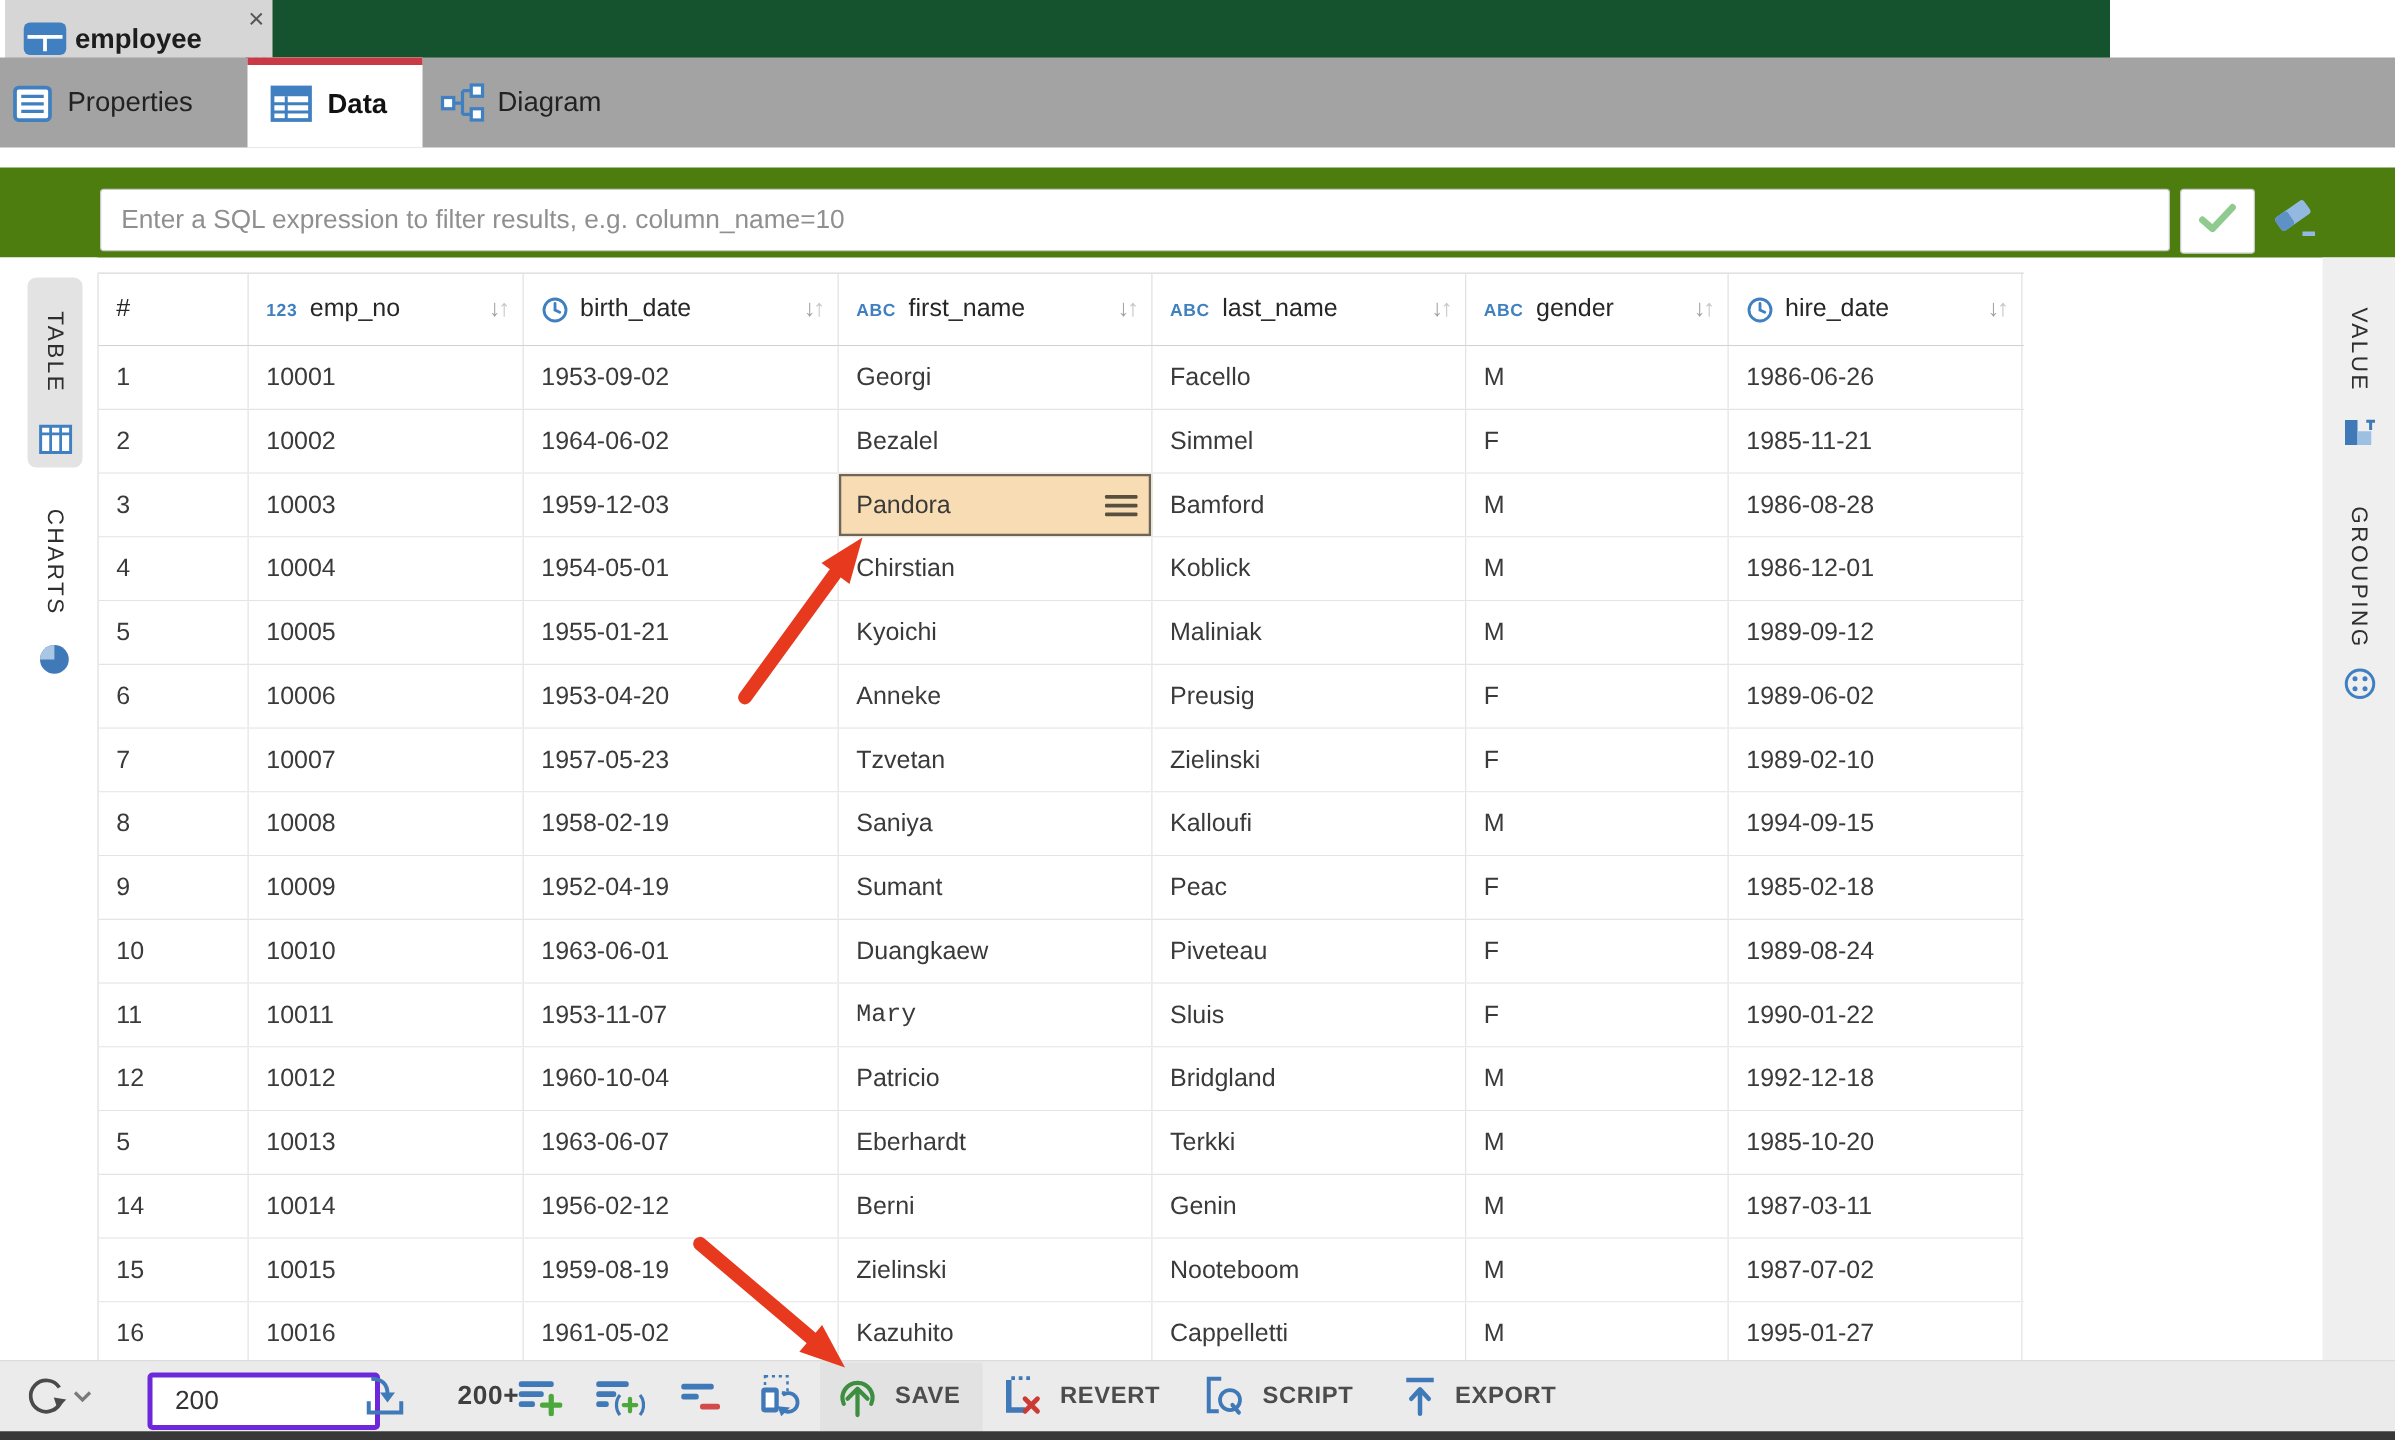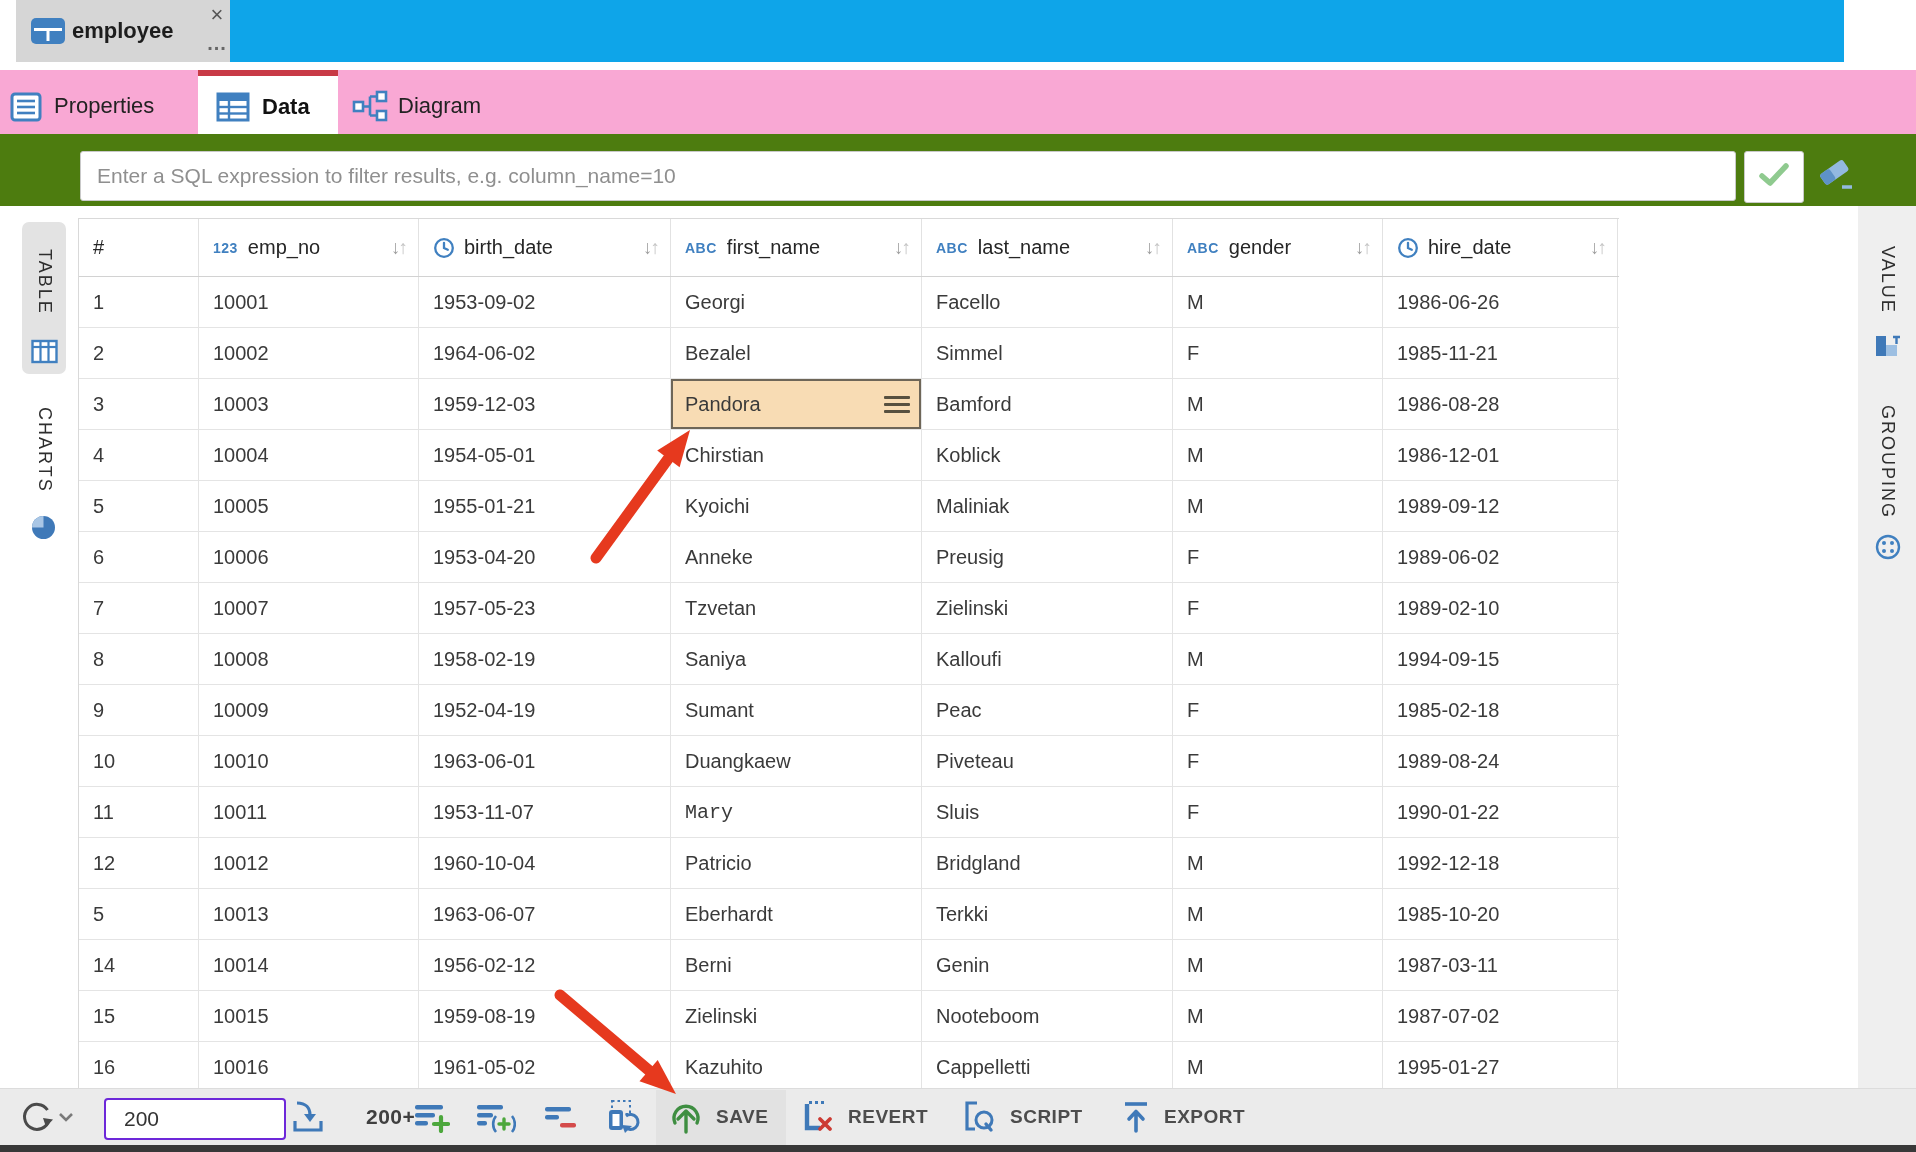--- a/index.html
+++ b/index.html
@@ -1,31 +1,31 @@
 <!DOCTYPE html>
 <html><head>
 <meta charset="utf-8">
 <title>employee — Data</title>
 <style>
   html,body{margin:0;padding:0;background:#fff;}
   .app{position:relative;width:1916px;height:1152px;overflow:hidden;background:#ffffff;
        font-family:"Liberation Sans",sans-serif;color:#333;-webkit-font-smoothing:antialiased;}
 
   
-  .topbar{position:absolute;left:16px;top:0;width:1828px;height:62px;background:#0ea5e9;}
+  .topbar{position:absolute;left:4px;top:0;width:1684px;height:62px;background:#14532d;}
   .emp-tab{position:absolute;left:0;top:0;width:214px;height:62px;background:#d6d6d6;cursor:pointer;}
   .emp-tab .ticon{position:absolute;left:14px;top:17px;}
   .emp-title{position:absolute;left:56px;top:0;height:62px;line-height:62px;font-size:22px;font-weight:bold;color:#1d1d1d;}
   .tab-close{position:absolute;left:188px;top:2px;width:26px;height:26px;line-height:26px;text-align:center;
              font-size:22px;color:#555;cursor:pointer;}
   .tab-more{position:absolute;left:188px;top:36px;width:26px;height:20px;line-height:14px;text-align:center;
             font-size:20px;font-weight:bold;color:#666;letter-spacing:1px;cursor:pointer;}
 
   
-  .subtabs{position:absolute;left:0;top:70px;width:1916px;height:72px;background:#f9a8d4;}
+  .subtabs{position:absolute;left:0;top:46px;width:1916px;height:72px;background:#a3a3a3;}
   .stab{position:absolute;top:0;height:72px;cursor:pointer;}
   .stab .sicon{position:absolute;top:22px;}
   .stab .slabel{position:absolute;top:0;height:72px;line-height:72px;font-size:22px;color:#222;}
   .stab-properties{left:0;width:198px;}
   .stab-properties .sicon{left:10px;}
   .stab-properties .slabel{left:54px;}
   .stab-data{left:198px;width:140px;background:#ffffff;border-top:6px solid #c83a46;height:66px;}
   .stab-data .sicon{left:18px;top:16px;}
   .stab-data .slabel{left:64px;height:66px;line-height:62px;font-weight:bold;color:#111;}
   .stab-diagram{left:338px;width:186px;}
@@ -73,21 +73,21 @@
   .ham{position:absolute;right:11px;top:50%;margin-top:-8px;width:26px;height:17px;display:flex;
        flex-direction:column;justify-content:space-between;}
   .ham i{display:block;height:3px;background:#57503f;border-radius:1px;}
   .partialrow{display:flex;height:13px;overflow:hidden;}
   .pcell{box-sizing:border-box;border-right:1px solid #e4e4e4;height:13px;}
 
   
   .toolbar{position:absolute;left:0;top:1088px;width:1916px;height:57px;background:#ebebeb;border-top:1px solid #dcdcdc;box-sizing:border-box;}
   .tbtn{position:absolute;top:0;height:56px;display:flex;align-items:center;cursor:pointer;}
   .tlabel{font-size:19px;font-weight:bold;color:#4c4c4c;letter-spacing:.5px;margin-left:12px;}
-  .fetch-input{position:absolute;left:104px;top:9px;width:160px;height:38px;background:#fff;border:2px solid #6d28d9;
+  .fetch-input{position:absolute;left:118px;top:9px;width:160px;height:38px;background:#fff;border:4px solid #6d28d9;
                border-radius:4px;font-size:21px;color:#333;padding:0 0 0 18px;font-family:"Liberation Sans",sans-serif;outline:none;}
   .save-hl{position:absolute;left:656px;top:1px;width:130px;height:55px;background:#e2e2e2;}
   .status{position:absolute;right:24px;top:0;height:56px;line-height:56px;font-size:21px;color:#9b9b9b;}
   .bottombar{position:absolute;left:0;top:1145px;width:1916px;height:7px;background:#383838;}
 
   .arrows{position:absolute;left:0;top:0;width:1916px;height:1152px;pointer-events:none;z-index:40;}
 </style>
 </head>
 <body>
 

